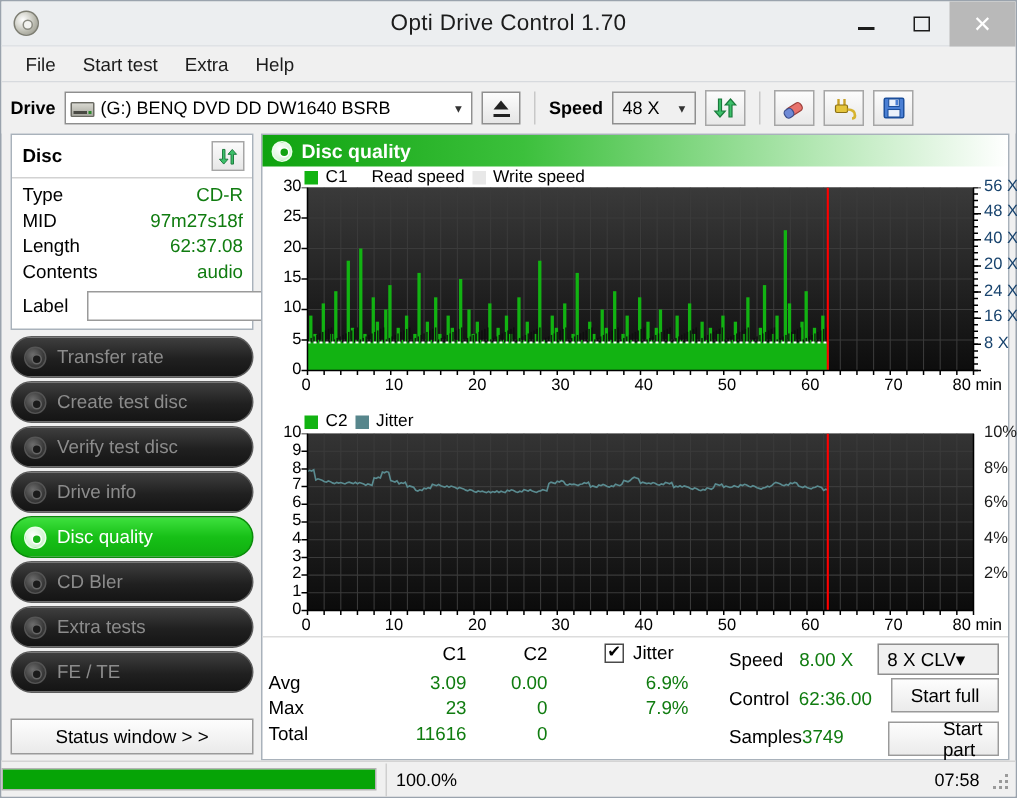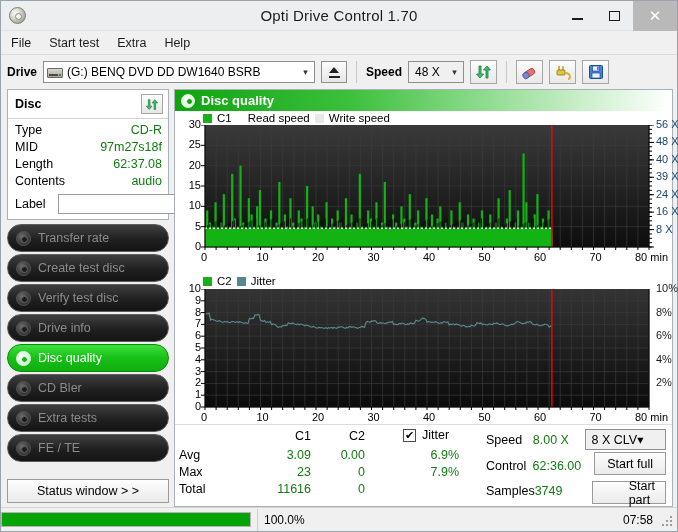--- a/index.html
+++ b/index.html
@@ -45,21 +45,21 @@
   }
   .wincontrols { margin-left: auto; display: flex; height: 30px; }
   .wc { width: 37px; height: 30px; display: flex; align-items: center; justify-content: center; }
   .wc-min i { display:block; width: 11px; height: 2px; background: #1c1c1c; margin-top: 7px; }
   .wc-max i { display:block; width: 11px; height: 10px; border: 1.6px solid #1c1c1c; }
   .wc-close { background: #b9b9b9; width: 44px; color: #fff; font-size: 15px; }
   
   .menubar {
     height: 24px; flex: 0 0 24px;
     display: flex; align-items: center;
-    background: #f0f0f0; padding-left: 1px;
+    background: #f0f0f0; padding-left: 7px;
     border-bottom: 1px solid #d7dade;
   }
   .menu-item { font-size: 12.5px; color: #1c1c1c; padding: 3px 9px; }
   
   .drivebar {
     flex: 0 0 34px; display: flex; align-items: center;
     padding: 0 6px; gap: 6px; background: #f0f0f0;
   }
   .lbl-bold { font-weight: bold; font-size: 12px; color: #000; }
   .combo {
@@ -836,21 +836,21 @@
               <div class="axis-lbl" style="left: 0px; width: 26px; text-align: right; top: 88.3333px;">10</div>
               <div class="axis-lbl" style="left: 0px; width: 26px; text-align: right; top: 68px;">15</div>
               <div class="axis-lbl" style="left: 0px; width: 26px; text-align: right; top: 47.6667px;">20</div>
               <div class="axis-lbl" style="left: 0px; width: 26px; text-align: right; top: 27.3333px;">25</div>
               <div class="axis-lbl" style="left: 0px; width: 26px; text-align: right; top: 7px;">30</div>
             </div>
           <div id="c1-y2labels">
               <div class="axis-lbl r" style="left: 481px; top: 111.571px;">8 X</div>
               <div class="axis-lbl r" style="left: 481px; top: 94.1429px;">16 X</div>
               <div class="axis-lbl r" style="left: 481px; top: 76.7143px;">24 X</div>
-              <div class="axis-lbl r" style="left: 481px; top: 59.2857px;">39 X</div>
+              <div class="axis-lbl r" style="left: 481px; top: 59.2857px;">20 X</div>
               <div class="axis-lbl r" style="left: 481px; top: 41.8571px;">40 X</div>
               <div class="axis-lbl r" style="left: 481px; top: 24.4286px;">48 X</div>
               <div class="axis-lbl r" style="left: 481px; top: 7px;">56 X</div>
             </div>
           <div id="c1-xlabels">
               <div class="axis-lbl" style="left: 26px; top: 140px;">0</div>
               <div class="axis-lbl" style="left: 81.5px; top: 140px;">10</div>
               <div class="axis-lbl" style="left: 137px; top: 140px;">20</div>
               <div class="axis-lbl" style="left: 192.5px; top: 140px;">30</div>
               <div class="axis-lbl" style="left: 248px; top: 140px;">40</div>

